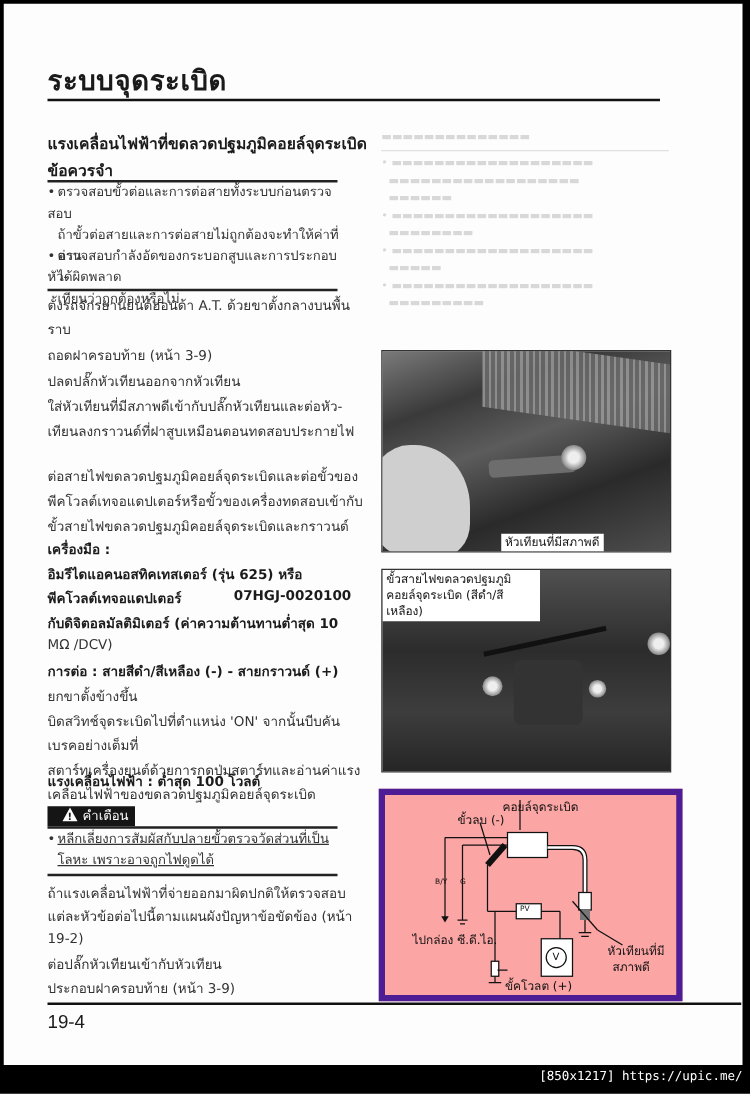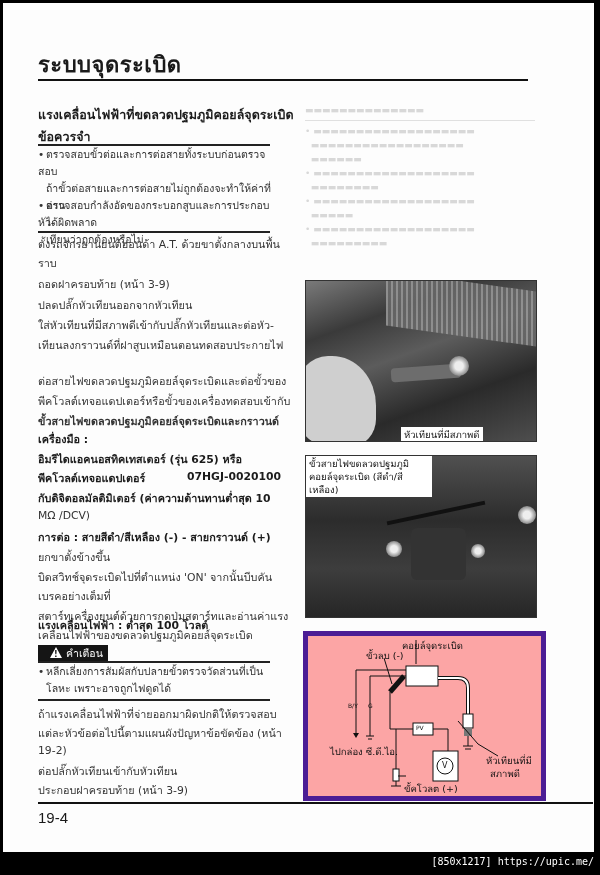--- a/index.html
+++ b/index.html
@@ -97,21 +97,21 @@
   <div class="rule" style="top:228px;"></div>
 
   <div class="line" style="top:233px;">ตั้งรถจักรยานยนต์ฮอนด้า A.T. ด้วยขาตั้งกลางบนพื้น</div>
   <div class="line" style="top:252px;">ราบ</div>
   <div class="line" style="top:273px;">ถอดฝาครอบท้าย (หน้า 3-9)</div>
   <div class="line" style="top:294px;">ปลดปลั๊กหัวเทียนออกจากหัวเทียน</div>
   <div class="line" style="top:314px;">ใส่หัวเทียนที่มีสภาพดีเข้ากับปลั๊กหัวเทียนและต่อหัว-</div>
   <div class="line" style="top:334px;">เทียนลงกราวนด์ที่ฝาสูบเหมือนตอนทดสอบประกายไฟ</div>
   <div class="line" style="top:370px;">ต่อสายไฟขดลวดปฐมภูมิคอยล์จุดระเบิดและต่อขั้วของ</div>
   <div class="line" style="top:390px;">พีคโวลต์เทจอแดปเตอร์หรือขั้วของเครื่องทดสอบเข้ากับ</div>
-  <div class="line" style="top:410px;font-weight:bold;">ขั้วสายไฟขดลวดปฐมภูมิคอยล์จุดระเบิดและกราวนด์</div>
+  <div class="line" style="top:410px;">ขั้วสายไฟขดลวดปฐมภูมิคอยล์จุดระเบิดและกราวนด์</div>
 
   <div class="line bold" style="top:428px;">เครื่องมือ :</div>
   <div class="line bold" style="top:448px;">อิมรีไดแอคนอสทิคเทสเตอร์ (รุ่น 625) หรือ</div>
   <div class="line bold" style="top:467px;">พีคโวลต์เทจอแดปเตอร์</div>
   <div class="tool-code" style="top:467px;">07HGJ-0020100</div>
   <div class="line bold" style="top:487px;">กับดิจิตอลมัลติมิเตอร์ (ค่าความต้านทานต่ำสุด 10</div>
   <div class="line" style="top:506px;">MΩ /DCV)</div>
   <div class="line bold" style="top:526px;">การต่อ : สายสีดำ/สีเหลือง (-) - สายกราวนด์ (+)</div>
 
   <div class="line" style="top:546px;">ยกขาตั้งข้างขึ้น</div>
@@ -119,21 +119,21 @@
   <div class="line" style="top:585px;">เบรคอย่างเต็มที่</div>
   <div class="line" style="top:605px;">สตาร์ทเครื่องยนต์ด้วยการกดปุ่มสตาร์ทและอ่านค่าแรง</div>
   <div class="line" style="top:624px;">เคลื่อนไฟฟ้าของขดลวดปฐมภูมิคอยล์จุดระเบิด</div>
 
   <div class="line bold" style="top:614px;">แรงเคลื่อนไฟฟ้า : ต่ำสุด 100 โวลต์</div>
 
   <div class="warn-badge">
     <span class="warn-tri"></span><span>คำเตือน</span>
   </div>
   <div class="rule" style="top:658px;"></div>
-  <div class="bullet" style="top:660px;">
+  <div class="bullet" style="top:660px;text-decoration:underline;">
     <span class="dot">•</span><span>หลีกเลี่ยงการสัมผัสกับปลายขั้วตรวจวัดส่วนที่เป็น</span>
     <span class="indent">โลหะ เพราะอาจถูกไฟดูดได้</span>
   </div>
   <div class="rule" style="top:696px;"></div>
 
   <div class="line" style="top:703px;">ถ้าแรงเคลื่อนไฟฟ้าที่จ่ายออกมาผิดปกติให้ตรวจสอบ</div>
   <div class="line" style="top:722px;">แต่ละหัวข้อต่อไปนี้ตามแผนผังปัญหาข้อขัดข้อง (หน้า</div>
   <div class="line" style="top:741px;">19-2)</div>
   <div class="line" style="top:760px;">ต่อปลั๊กหัวเทียนเข้ากับหัวเทียน</div>
   <div class="line" style="top:779px;">ประกอบฝาครอบท้าย (หน้า 3-9)</div>

